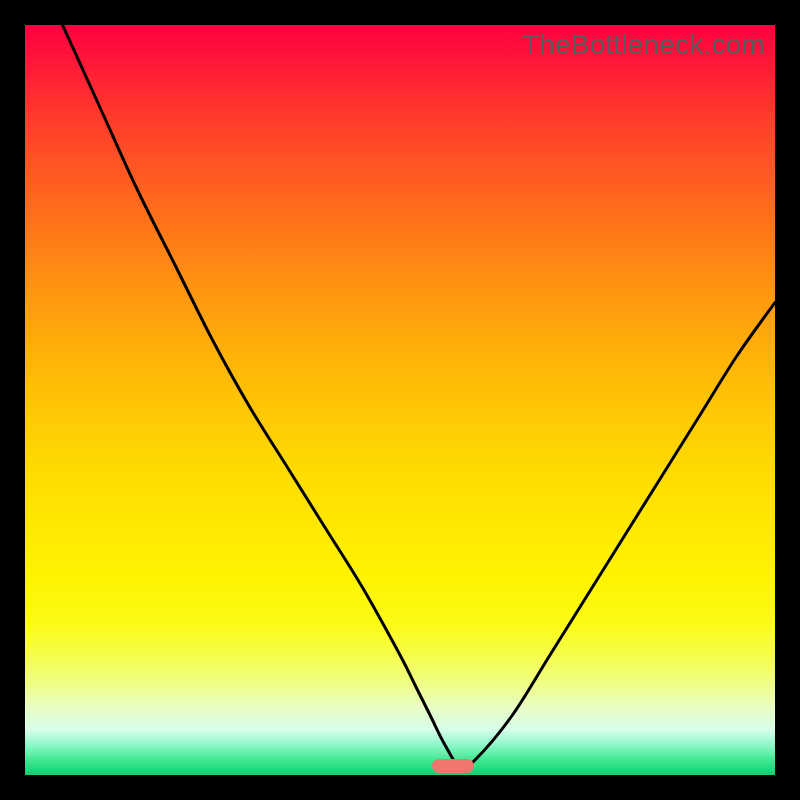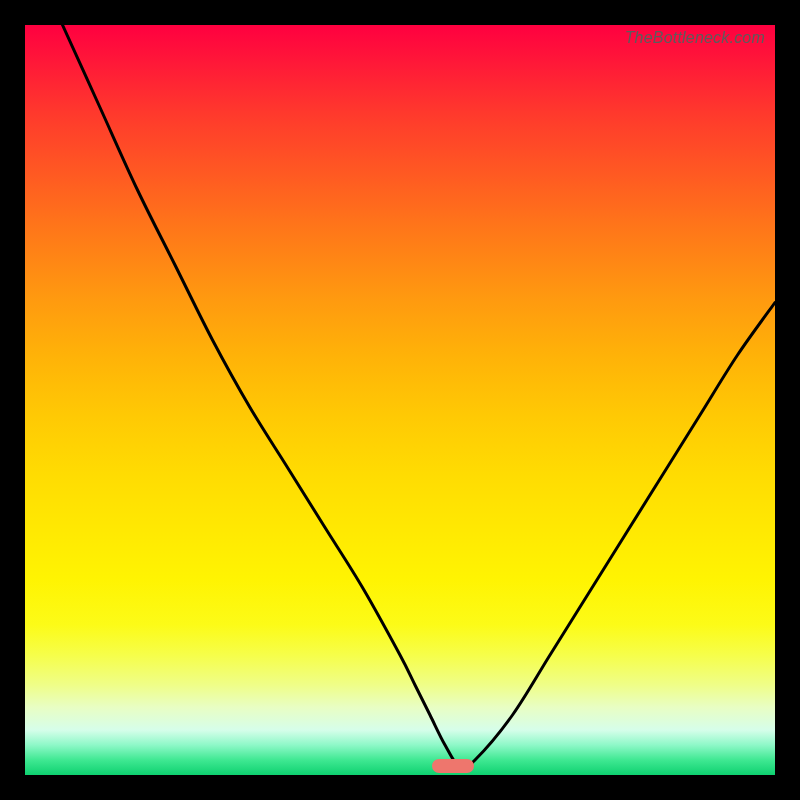--- a/index.html
+++ b/index.html
@@ -49,25 +49,24 @@
       #8ef8c8 96%,
       #3fe892 98%,
       #0ed170 100%
     );
   }
   .watermark {
     position: absolute;
     top: 4px;
     right: 10px;
     color: #5c5c5c;
-    font-size: 16px;
+    font-size: 28px;
     font-weight: 500;
     letter-spacing: 0.2px;
     user-select: none;
-    font-style: italic;
   }
   svg.curve {
     position: absolute;
     inset: 0;
     width: 750px;
     height: 750px;
   }
   .minimum-marker {
     position: absolute;
     width: 42px;

